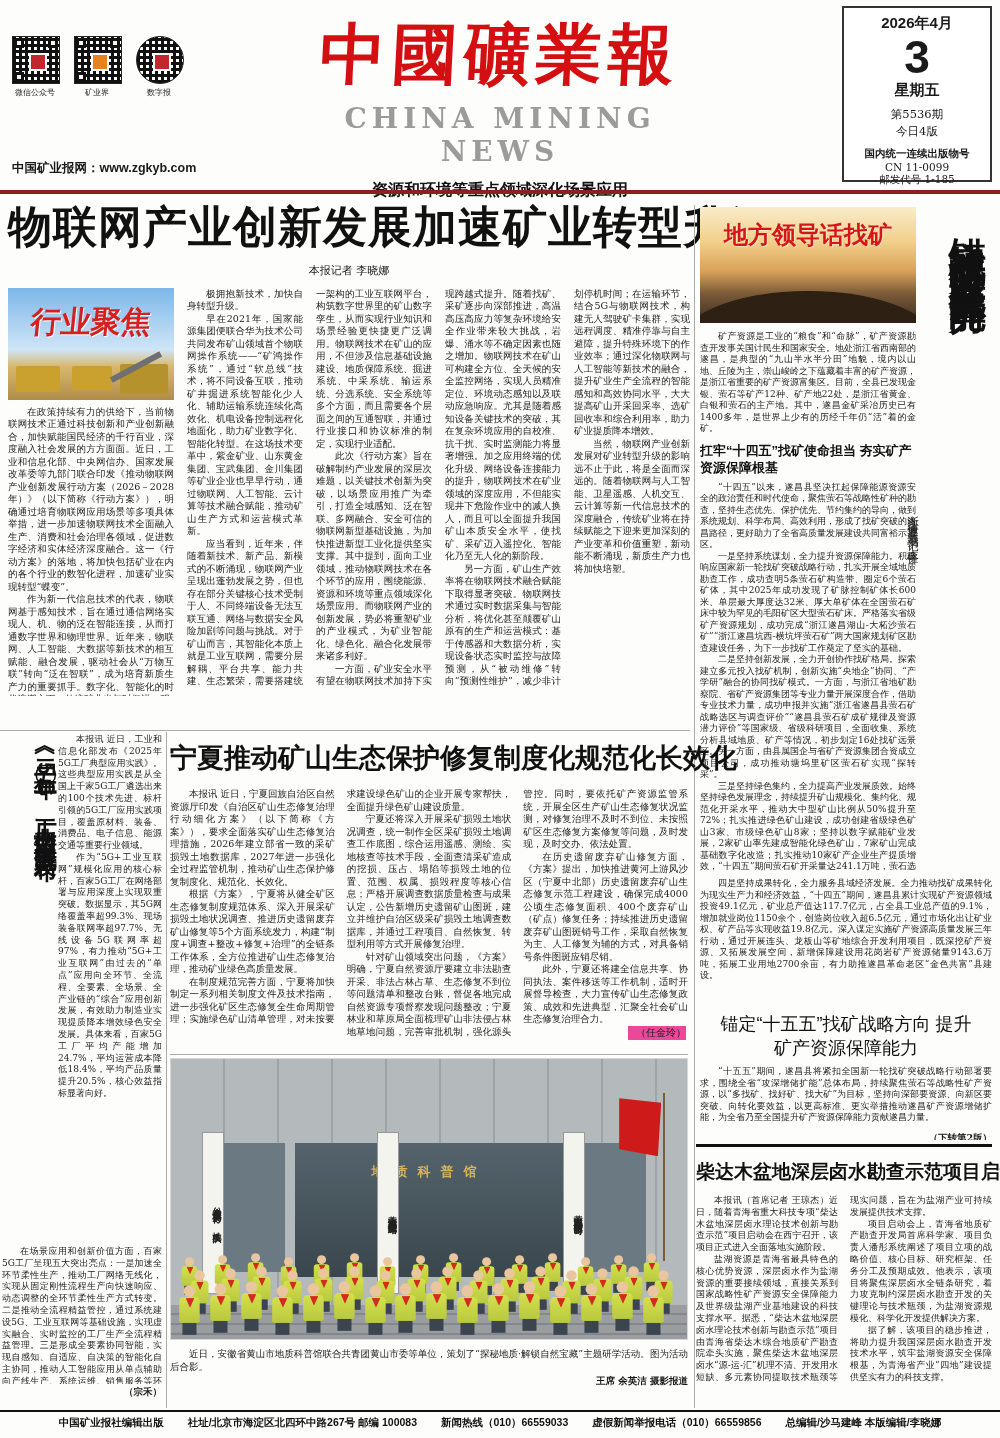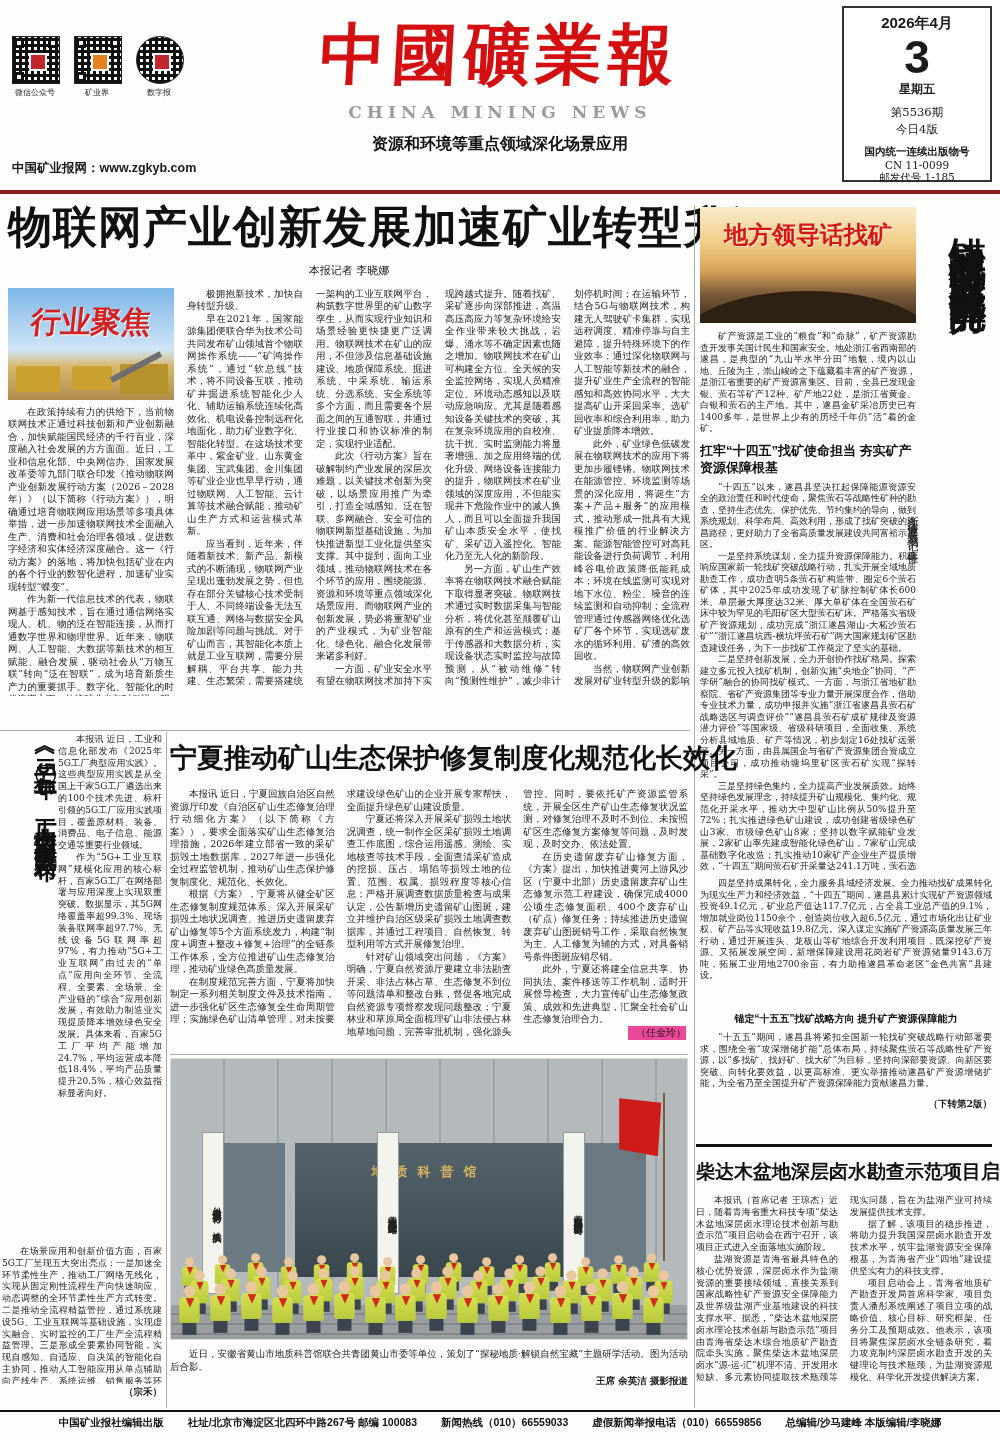--- a/index.html
+++ b/index.html
@@ -16,27 +16,27 @@
   .qr-box .c1{left:1px;top:1px}.qr-box .c2{right:1px;top:1px}.qr-box .c3{left:1px;bottom:1px}
   .qr-box .center-dot{position:absolute;left:16px;top:16px;width:14px;height:14px;background:#c1272d;border:2px solid #fff;}
   .qr-box.orange .center-dot{background:#e8821e;}
   .qr-box.round{border-radius:50%;overflow:hidden;}
   .qr-label{font-size:8px;margin-top:3px;color:#222;}
   .site-url{position:absolute;left:12px;top:160px;font-size:12.5px;font-weight:bold;}
   .mast-center{position:absolute;left:280px;top:8px;width:440px;text-align:center;}
   .mast-title{font-family:"DejaVu Serif",serif;font-weight:900;color:#d40f12;font-size:66px;
     letter-spacing:6px;line-height:1.4;transform:skewX(-3deg);}
   .mast-en{margin-top:2px;font-family:"DejaVu Serif",serif;font-weight:bold;color:#9b9b9b;
-    font-size:17px;letter-spacing:5px;}
+    font-size:28px;letter-spacing:5px;}
   .mast-sponsor{margin-top:12px;font-size:16px;font-weight:bold;color:#111;}
   .date-box{position:absolute;right:8px;top:6px;width:150px;height:176px;border:2px solid #333;
     box-sizing:border-box;text-align:center;padding-top:6px;background:#fff;}
   .db-ym{font-size:15px;font-weight:bold;}
   .db-day{font-size:46px;font-weight:bold;line-height:1.05;}
-  .db-weekday{font-size:12px;font-weight:bold;}
+  .db-weekday{font-size:15px;font-weight:bold;}
   .db-issue,.db-pages{font-size:11.5px;font-family:"DejaVu Serif",serif;margin-top:2px;}
   .db-issue{margin-top:7px;}
   .db-pub{font-size:10.5px;font-weight:bold;margin-top:8px;}
   .db-cn,.db-postal{font-size:10.5px;font-family:"DejaVu Serif",serif;}
   .red-rule{position:absolute;left:0;top:190px;width:1000px;height:4px;background:#8e1f1f;}
   
   .para{margin:0;text-indent:2em;text-align:justify;font-family:"DejaVu Serif",serif;
     font-size:9.5px;line-height:12.5px;color:#222;}
   
   .lead-section{position:absolute;left:8px;top:202px;width:682px;height:526px;}
@@ -72,21 +72,21 @@
   .leader-text .para{font-size:9px;line-height:11.5px;}
   .leader-subhead{font-size:13px;font-weight:bold;margin:7px 0 5px;line-height:1.35;color:#111;}
   .vertical-headline{position:absolute;right:0;top:2px;height:658px;width:70px;
     writing-mode:vertical-rl;font-size:37px;font-weight:900;letter-spacing:3px;color:#111;
     font-family:"Liberation Sans",sans-serif;text-align:justify;}
   .vertical-byline{position:absolute;right:72px;top:300px;height:330px;writing-mode:vertical-rl;
     font-size:11.5px;letter-spacing:3px;color:#222;font-family:"DejaVu Serif",serif;}
   .leader-bottom{margin-top:6px;}
   .leader-wide-clip{height:126px;overflow:hidden;}
   .leader-wide-clip .para,.leader-wide2 .para{font-size:9px;line-height:11.5px;}
-  .leader-subhead2{font-size:10px;font-weight:bold;text-align:center;margin:8px 12px 6px;color:#111;}
+  .leader-subhead2{font-size:18px;font-weight:normal;text-align:center;margin:8px 12px 6px;color:#111;}
   .leader-wide2{height:62px;overflow:hidden;}
   .jump-note{text-align:right;font-size:9.5px;font-weight:bold;margin-top:4px;font-family:"DejaVu Serif",serif;}
   
   .fiveg-section{position:absolute;left:2px;top:734px;width:160px;height:676px;overflow:hidden;}
   .fiveg-top{display:flex;height:508px;overflow:hidden;}
   .fiveg-vtitle{writing-mode:vertical-rl;width:56px;flex:none;font-size:23px;font-weight:900;
     letter-spacing:4px;color:#111;line-height:1.1;padding-top:4px;}
   .fiveg-text{flex:1;overflow:hidden;}
   .fiveg-text .para{font-size:9px;line-height:11.8px;}
   .fiveg-wide{height:138px;overflow:hidden;margin-top:4px;}
@@ -213,21 +213,20 @@
           <p class="para">作为新一代信息技术的代表，物联网基于感知技术，旨在通过通信网络实现人、机、物的泛在智能连接，从而打通数字世界和物理世界。近年来，物联网、人工智能、大数据等新技术的相互赋能、融合发展，驱动社会从“万物互联”转向“泛在智联”，成为培育新质生产力的重要抓手。数字化、智能化的时代浪潮之下，传统矿业也与时俱进，积</p>
         </div>
     </div>
     <div class="lead-cols">
         <p class="para">极拥抱新技术，加快自身转型升级。</p>
         <p class="para">早在2021年，国家能源集团便联合华为技术公司共同发布矿山领域首个物联网操作系统——“矿鸿操作系统”，通过“软总线”技术，将不同设备互联，推动矿井掘进系统智能化少人化、辅助运输系统连续化高效化、机电设备控制远程化地面化，助力矿业数字化、智能化转型。在这场技术变革中，紫金矿业、山东黄金集团、宝武集团、金川集团等矿业企业也早早行动，通过物联网、人工智能、云计算等技术融合赋能，推动矿山生产方式和运营模式革新。</p>
         <p class="para">应当看到，近年来，伴随着新技术、新产品、新模式的不断涌现，物联网产业呈现出蓬勃发展之势，但也存在部分关键核心技术受制于人、不同终端设备无法互联互通、网络与数据安全风险加剧等问题与挑战。对于矿山而言，其智能化本质上就是工业互联网，需要分层解耦、平台共享、能力共建、生态繁荣，需要搭建统一架构的工业互联网平台，构筑数字世界里的矿山数字孪生，从而实现行业知识和场景经验更快捷更广泛调用。物联网技术在矿山的应用，不但涉及信息基础设施建设、地质保障系统、掘进系统、中采系统、输运系统、分选系统、安全系统等多个方面，而且需要各个层面之间的互通智联，并通过行业接口和协议标准的制定，实现行业适配。</p>
         <p class="para">此次《行动方案》旨在破解制约产业发展的深层次难题，以关键技术创新为突破，以场景应用推广为牵引，打造全域感知、泛在智联、多网融合、安全可信的物联网新型基础设施，为加快推进新型工业化提供坚实支撑。其中提到，面向工业领域，推动物联网技术在各个环节的应用，围绕能源、资源和环境等重点领域深化场景应用。而物联网产业的创新发展，势必将重塑矿业的产业模式，为矿业智能化、绿色化、融合化发展带来诸多利好。</p>
         <p class="para">一方面，矿业安全水平有望在物联网技术加持下实现跨越式提升。随着找矿、采矿逐步向深部推进，高温高压高应力等复杂环境给安全作业带来较大挑战，岩爆、涌水等不确定因素也随之增加。物联网技术在矿山可构建全方位、全天候的安全监控网络，实现人员精准定位、环境动态感知以及联动应急响应。尤其是随着感知设备关键技术的突破，其在复杂环境应用的自校准、抗干扰、实时监测能力将显著增强。加之应用终端的优化升级、网络设备连接能力的提升，物联网技术在矿业领域的深度应用，不但能实现井下危险作业中的减人换人，而且可以全面提升我国矿山本质安全水平，使找矿、采矿迈入遥控化、智能化乃至无人化的新阶段。</p>
         <p class="para">另一方面，矿山生产效率将在物联网技术融合赋能下取得显著突破。物联网技术通过实时数据采集与智能分析，将优化甚至颠覆矿山原有的生产和运营模式：基于传感器和大数据分析，实现设备状态实时监控与故障预测，从“被动维修”转向“预测性维护”，减少非计划停机时间；在运输环节，结合5G与物联网技术，构建无人驾驶矿卡集群，实现远程调度、精准停靠与自主避障，提升特殊环境下的作业效率；通过深化物联网与人工智能等新技术的融合，提升矿业生产全流程的智能感知和高效协同水平，大大提高矿山开采回采率、选矿回收率和综合利用率，助力矿业提质降本增效。</p>
-        <p class="para">此外，矿业绿色低碳发展在物联网技术的应用下将更加步履铿锵。物联网技术在能源管控、环境监测等场景的深化应用，将诞生“方案+产品+服务”的应用模式，推动形成一批具有大规模推广价值的行业解决方案。能源智能管控可对高耗能设备进行负荷调节，利用峰谷电价政策降低能耗成本；环境在线监测可实现对地下水位、粉尘、噪音的连续监测和自动抑制；全流程管理通过传感器网络优化选矿厂各个环节，实现选矿废水的循环利用、矿渣的高效回收。</p>
         <p class="para">当然，物联网产业创新发展对矿业转型升级的影响远不止于此，将是全面而深远的。随着物联网与人工智能、卫星遥感、人机交互、云计算等新一代信息技术的深度融合，传统矿业将在持续赋能之下迎来更加深刻的产业变革和价值重塑，新动能不断涌现，新质生产力也将加快培塑。</p>
       </div>
   </div>
 </div>
 
 <div class="vline" style="left:694px;top:205px;height:1203px;"></div>
 <div class="vline" style="left:166px;top:732px;height:676px;"></div>
 <div class="hline" style="left:0;top:730px;width:690px;"></div>
 <div class="hline" style="left:170px;top:1054px;width:518px;"></div>
 
@@ -595,22 +594,22 @@
     <div class="photo-credit">王席 余英洁 摄影报道</div>
   </div>
 </div>
 
 <div class="qaidam-section">
   <div class="thick-rule"></div>
   <div class="qaidam-headline">柴达木盆地深层卤水勘查示范项目启动</div>
   <div class="qaidam-body">
       <p class="para">本报讯（首席记者 王琼杰）近日，随着青海省重大科技专项“柴达木盆地深层卤水理论技术创新与勘查示范”项目启动会在西宁召开，该项目正式进入全面落地实施阶段。</p>
       <p class="para">盐湖资源是青海省最具特色的核心优势资源，深层卤水作为盐湖资源的重要接续领域，直接关系到国家战略性矿产资源安全保障能力及世界级盐湖产业基地建设的科技支撑水平。据悉，“柴达木盆地深层卤水理论技术创新与勘查示范”项目由青海省柴达木综合地质矿产勘查院牵头实施，聚焦柴达木盆地深层卤水“源-运-汇”机理不清、开发用水短缺、多元素协同提取技术瓶颈等现实问题，旨在为盐湖产业可持续发展提供技术支撑。</p>
+      <p class="para">项目启动会上，青海省地质矿产勘查开发局首席科学家、项目负责人潘彤系统阐述了项目立项的战略价值、核心目标、研究框架、任务分工及预期成效。他表示，该项目将聚焦深层卤水全链条研究，着力攻克制约深层卤水勘查开发的关键理论与技术瓶颈，为盐湖资源规模化、科学化开发提供解决方案。</p>
       <p class="para">据了解，该项目的稳步推进，将助力提升我国深层卤水勘查开发技术水平，筑牢盐湖资源安全保障根基，为青海省产业“四地”建设提供坚实有力的科技支撑。</p>
-      <p class="para">项目启动会上，青海省地质矿产勘查开发局首席科学家、项目负责人潘彤系统阐述了项目立项的战略价值、核心目标、研究框架、任务分工及预期成效。他表示，该项目将聚焦深层卤水全链条研究，着力攻克制约深层卤水勘查开发的关键理论与技术瓶颈，为盐湖资源规模化、科学化开发提供解决方案。</p>
     </div>
 </div>
 
 <div class="footer-rule"></div>
 <div class="footer">
   <span>中国矿业报社编辑出版</span>
   <span>社址/北京市海淀区北四环中路267号  邮编 100083</span>
   <span>新闻热线（010）66559033</span>
   <span>虚假新闻举报电话（010）66559856</span>
   <span>总编辑/沙马建峰  本版编辑/李晓娜</span>

